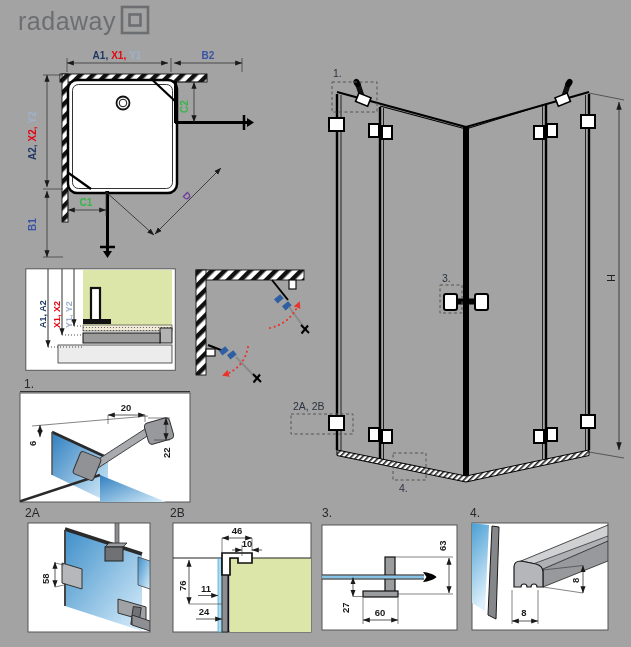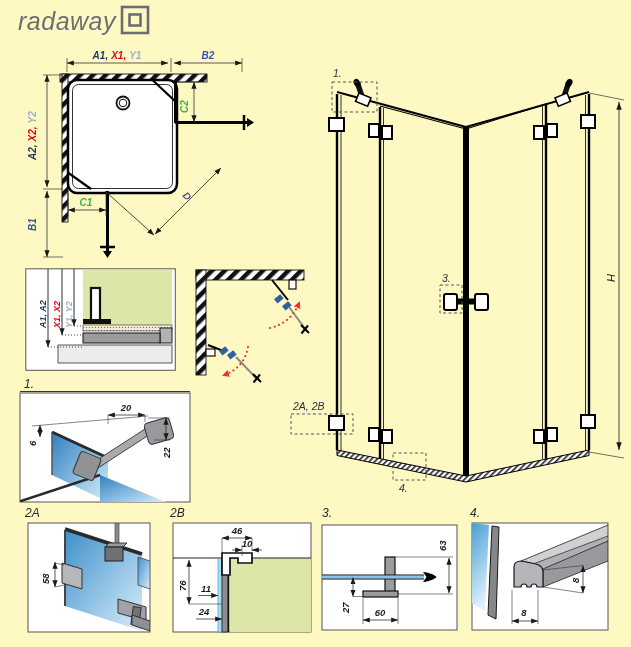--- a/index.html
+++ b/index.html
@@ -1,17 +1,17 @@
 <!DOCTYPE html>
 <html><head>
 <meta charset="utf-8">
 <style>
   html,body{margin:0;padding:0;background:#fff;}
-  #page{position:relative;width:631px;height:647px;background:#fef9c3;overflow:hidden;
-        font-family:"Liberation Sans", sans-serif;font-style:italic;}
+  #page{position:relative;width:631px;height:647px;background:#a3a3a3;overflow:hidden;
+        font-family:"Liberation Sans", sans-serif;}
   .abs{position:absolute;}
   svg text{font-family:"Liberation Sans", sans-serif;}
   .dim{font-size:9.5px;font-weight:700;fill:#1a1a1a;}
   .dimsm{font-size:9px;font-weight:700;fill:#1a1a1a;}
   .hdr{font-size:12px;font-weight:400;fill:#26282e;}
   .call{font-size:10.5px;font-weight:400;fill:#2b3340;}
   .navy{fill:#1F3864;}
   .red{fill:#E30613;}
   .steel{fill:#9FB0CC;}
   .blue{fill:#3953A4;}

